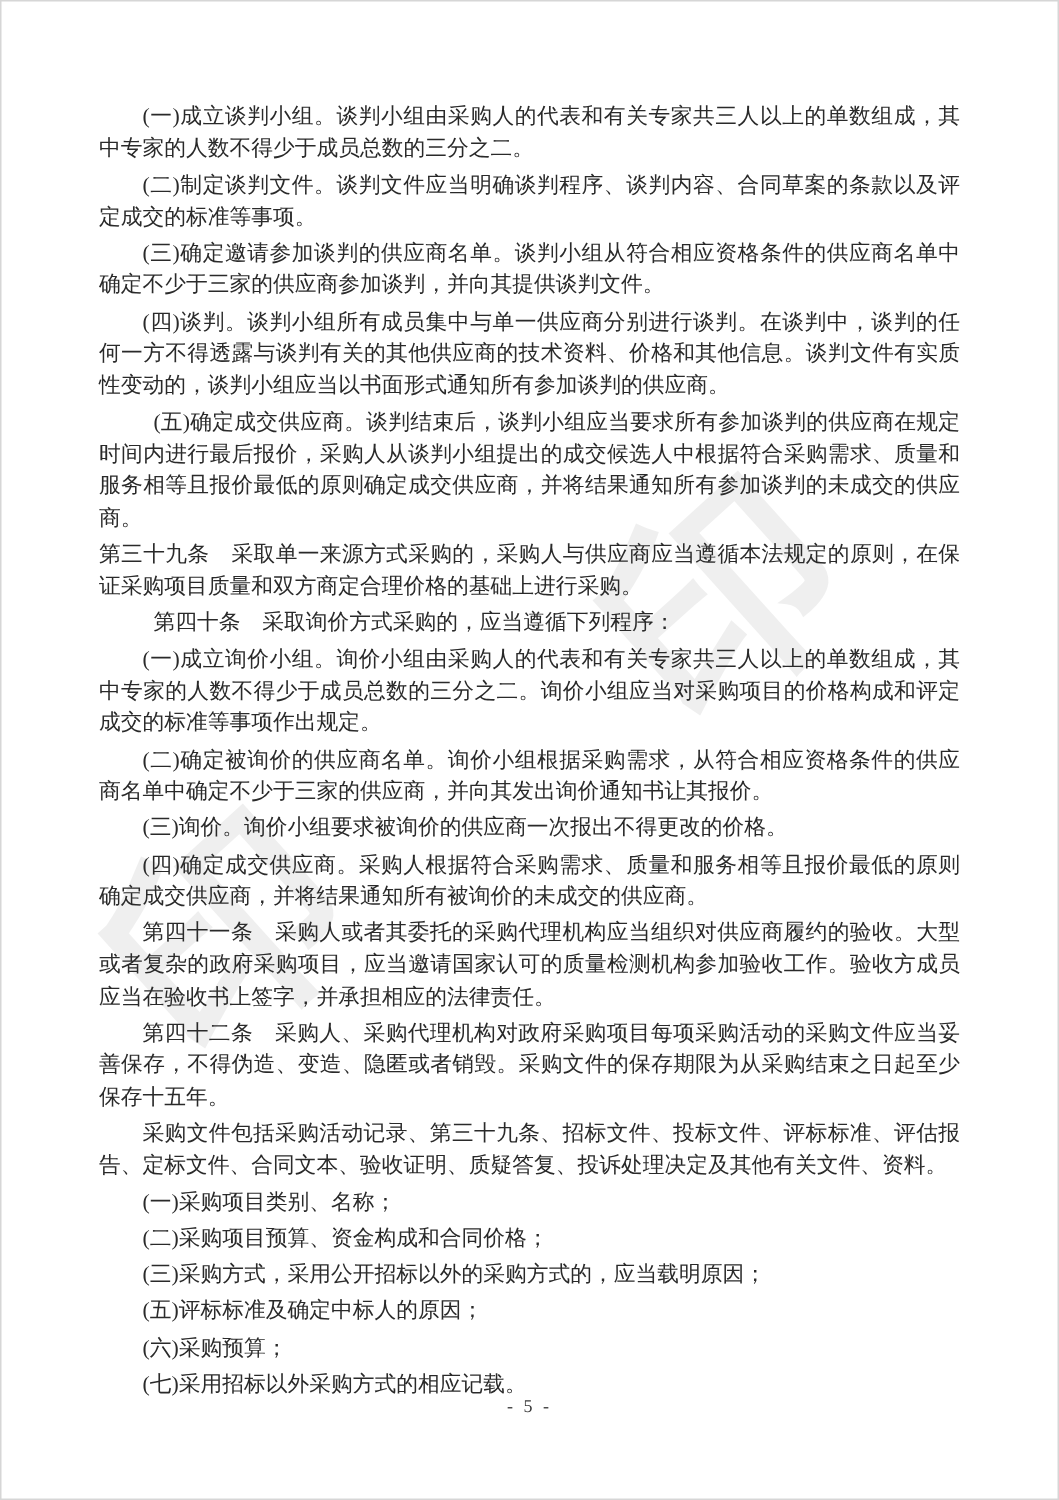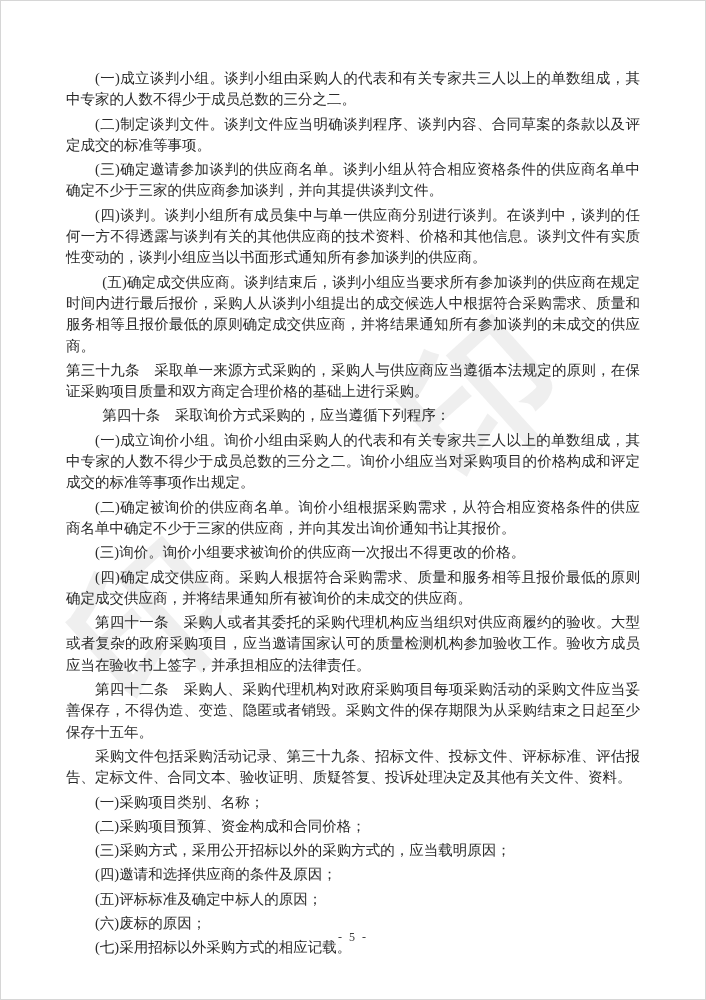--- a/index.html
+++ b/index.html
@@ -85,21 +85,20 @@
       <p class="para indent-normal">(一)成立询价小组。询价小组由采购人的代表和有关专家共三人以上的单数组成，其中专家的人数不得少于成员总数的三分之二。询价小组应当对采购项目的价格构成和评定成交的标准等事项作出规定。</p>
       <p class="para indent-normal">(二)确定被询价的供应商名单。询价小组根据采购需求，从符合相应资格条件的供应商名单中确定不少于三家的供应商，并向其发出询价通知书让其报价。</p>
       <p class="para indent-normal">(三)询价。询价小组要求被询价的供应商一次报出不得更改的价格。</p>
       <p class="para indent-normal">(四)确定成交供应商。采购人根据符合采购需求、质量和服务相等且报价最低的原则确定成交供应商，并将结果通知所有被询价的未成交的供应商。</p>
       <p class="para indent-normal">第四十一条　采购人或者其委托的采购代理机构应当组织对供应商履约的验收。大型或者复杂的政府采购项目，应当邀请国家认可的质量检测机构参加验收工作。验收方成员应当在验收书上签字，并承担相应的法律责任。</p>
       <p class="para indent-normal">第四十二条　采购人、采购代理机构对政府采购项目每项采购活动的采购文件应当妥善保存，不得伪造、变造、隐匿或者销毁。采购文件的保存期限为从采购结束之日起至少保存十五年。</p>
       <p class="para indent-normal">采购文件包括采购活动记录、第三十九条、招标文件、投标文件、评标标准、评估报告、定标文件、合同文本、验收证明、质疑答复、投诉处理决定及其他有关文件、资料。</p>
       <p class="para indent-normal">(一)采购项目类别、名称；</p>
       <p class="para indent-normal">(二)采购项目预算、资金构成和合同价格；</p>
       <p class="para indent-normal">(三)采购方式，采用公开招标以外的采购方式的，应当载明原因；</p>
-      <p class="para indent-normal">(四)邀请和选择供应商的条件及原因；</p>
       <p class="para indent-normal">(五)评标标准及确定中标人的原因；</p>
-      <p class="para indent-normal">(六)废标的原因；</p>
+      <p class="para indent-normal">(六)采购预算；</p>
       <p class="para indent-normal">(七)采用招标以外采购方式的相应记载。</p>
     </div>
 
   <div class="page-footer">- 5 -</div>
 
 </div>
 
 </body></html>

